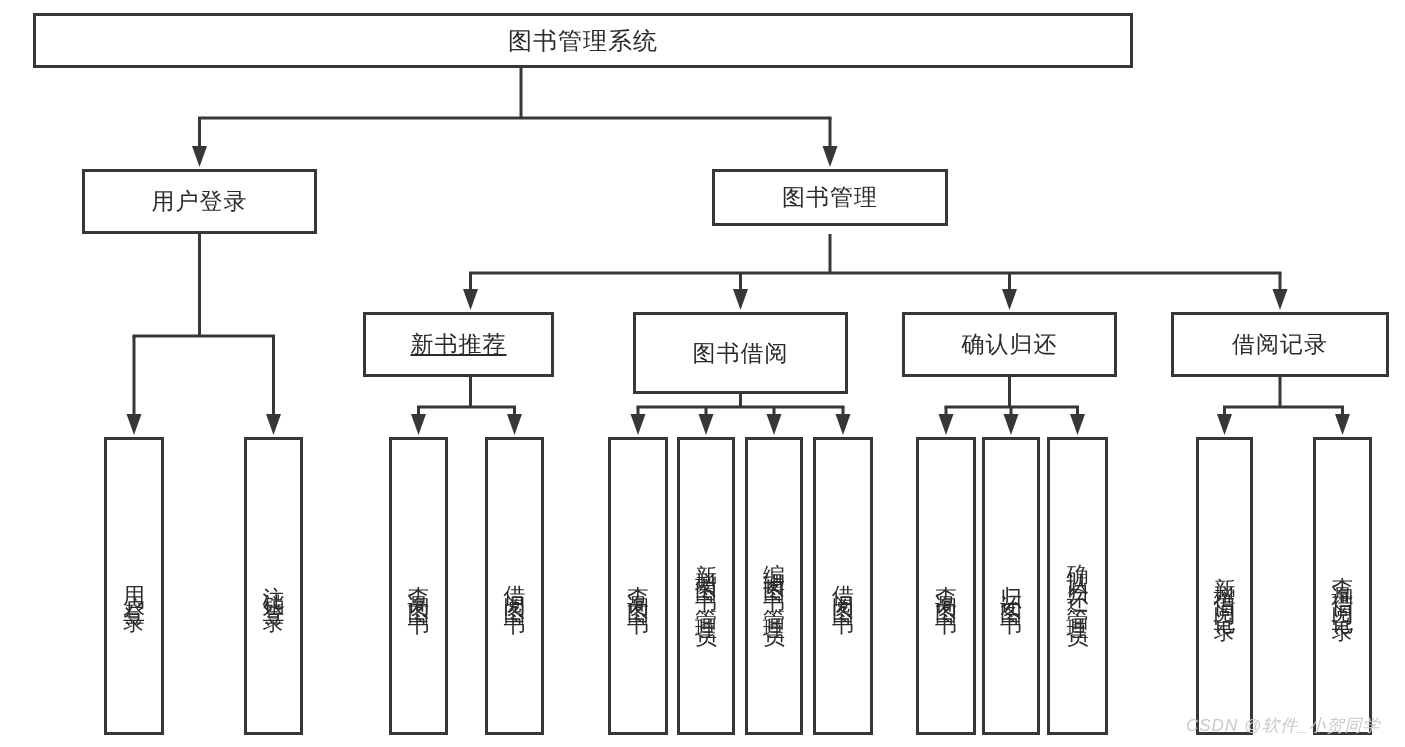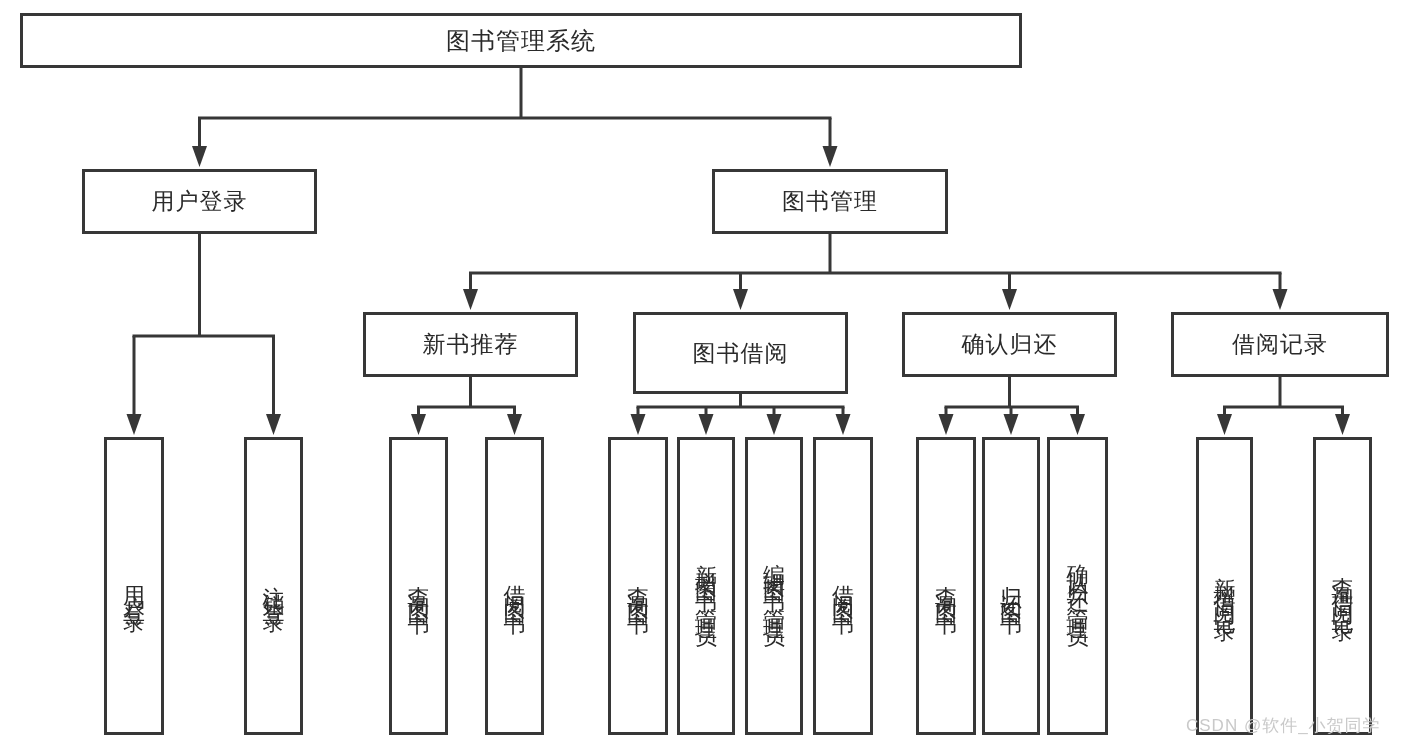--- a/index.html
+++ b/index.html
@@ -50,20 +50,21 @@
     padding: 6px 0;
   }
   #watermark {
     position: absolute;
     left: 1186px;
     top: 714px;
     font-size: 17px;
     letter-spacing: 1px;
     color: var(--watermark, #c9c9c9);
     white-space: nowrap;
+    font-style: italic;
   }
 </style>
 </head>
 <body>
 
 <div id="canvas">
   <svg id="connector-layer" viewBox="0 0 1405 747" xmlns="http://www.w3.org/2000/svg">
       <line x1="521" y1="68" x2="521" y2="118" stroke="#373737" stroke-width="3"></line>
       <line x1="199.5" y1="118" x2="830" y2="118" stroke="#373737" stroke-width="3" stroke-linecap="square"></line>
       <line x1="199.5" y1="118" x2="199.5" y2="148" stroke="#373737" stroke-width="3"></line>
@@ -111,36 +112,36 @@
       <line x1="1077.5" y1="407" x2="1077.5" y2="416" stroke="#373737" stroke-width="3"></line>
       <path d="M 1070 414 L 1085 414 L 1077.5 435 Z" fill="#373737"></path>
       <line x1="1280" y1="377" x2="1280" y2="407" stroke="#373737" stroke-width="3"></line>
       <line x1="1224.5" y1="407" x2="1342.5" y2="407" stroke="#373737" stroke-width="3" stroke-linecap="square"></line>
       <line x1="1224.5" y1="407" x2="1224.5" y2="416" stroke="#373737" stroke-width="3"></line>
       <path d="M 1217 414 L 1232 414 L 1224.5 435 Z" fill="#373737"></path>
       <line x1="1342.5" y1="407" x2="1342.5" y2="416" stroke="#373737" stroke-width="3"></line>
       <path d="M 1335 414 L 1350 414 L 1342.5 435 Z" fill="#373737"></path>
     </svg>
   <div id="nodes">
-      <div class="node h root-title" style="left: 20px; top: 13px; width: 1002px; height: 55px;">
+      <div class="node h root-title" style="left: 33px; top: 13px; width: 1100px; height: 55px;">
         <span>图书管理系统</span>
       </div>
       <div class="node h" style="left: 82px; top: 169px; width: 235px; height: 65px;">
         <span>用户登录</span>
       </div>
-      <div class="node h" style="left: 712px; top: 169px; width: 236px; height: 65px;">
+      <div class="node h" style="left: 712px; top: 169px; width: 236px; height: 57px;">
         <span>图书管理</span>
       </div>
       <div class="node v" style="left: 104px; top: 437px; width: 60px; height: 298px;">
         <span>用户登录</span>
       </div>
       <div class="node v" style="left: 244px; top: 437px; width: 59px; height: 298px;">
         <span>注销登录</span>
       </div>
-      <div class="node h" style="left: 363px; top: 312px; width: 215px; height: 65px;">
+      <div class="node h" style="left: 363px; top: 312px; width: 191px; height: 65px; text-decoration: underline;">
         <span>新书推荐</span>
       </div>
       <div class="node h" style="left: 633px; top: 312px; width: 215px; height: 82px;">
         <span>图书借阅</span>
       </div>
       <div class="node h" style="left: 902px; top: 312px; width: 215px; height: 65px;">
         <span>确认归还</span>
       </div>
       <div class="node h" style="left: 1171px; top: 312px; width: 218px; height: 65px;">
         <span>借阅记录</span>

